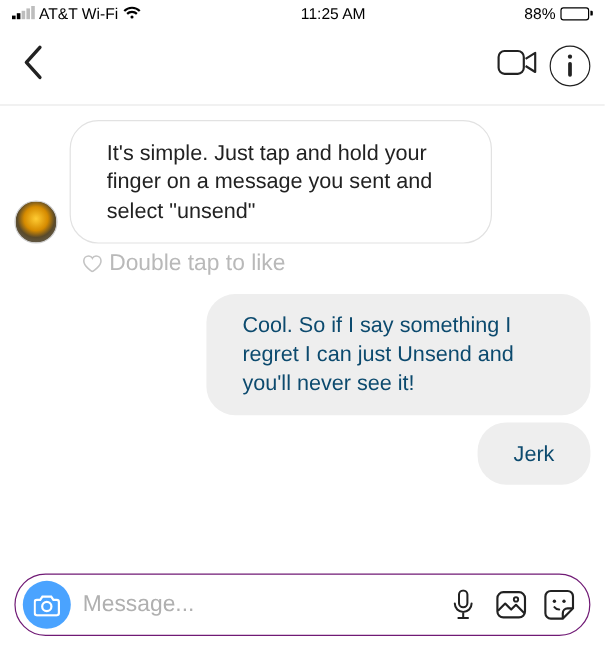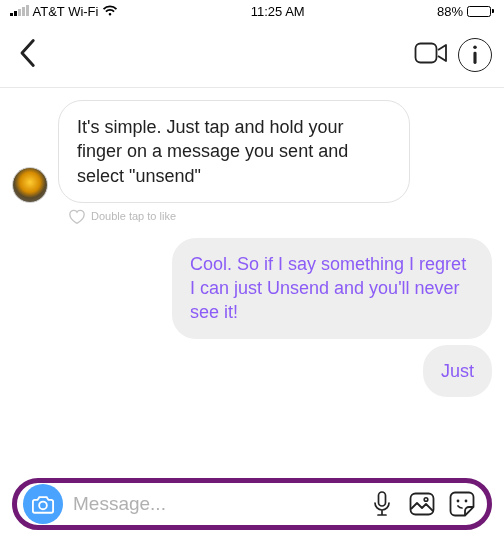--- a/index.html
+++ b/index.html
@@ -20,29 +20,29 @@
   .battery-tip { width:2px; height:4px; background:#000; border-radius:0 1px 1px 0; margin-left:1px; }
 
   .nav-bar { height: 66px; display: flex; align-items: center; justify-content: space-between; padding: 0 12px 0 16px; border-bottom: 1px solid #e8e8e8; }
   .nav-right { display: flex; align-items: center; gap: 10px; }
   .icon-circle { width: 34px; height: 34px; border: 1.7px solid #222; border-radius: 50%; display: flex; align-items: center; justify-content: center; }
 
   .messages { padding: 12px 12px 6px 12px; }
   .row { display: flex; margin-bottom: 6px; }
   .row.in { align-items: flex-end; }
   .avatar { width: 36px; height: 36px; border-radius: 50%; background: radial-gradient(circle at 50% 42%, #ffcc33 0%, #d68b00 38%, #5a4a2a 60%, #6c6c6c 100%); flex-shrink: 0; margin-right: 10px; border:1px solid #d0d0d0; }
-  .bubble { border-radius: 24px; padding: 14px 18px; font-size: 18px; line-height: 1.35; max-width: 352px; }
+  .bubble { border-radius: 24px; padding: 14px 30px; font-size: 18px; line-height: 1.35; max-width: 352px; }
   .bubble.incoming { background: #fff; border: 1px solid #e2e2e2; color: #222; }
-  .bubble.outgoing { background: #eee; color: #8b5cf6; }
+  .bubble.outgoing { background: #eee; color: #0c4a6e; }
   .row.out { justify-content: flex-end; }
   .row.out .bubble { margin-left: auto; }
-  .like-hint { display:flex; align-items:center; gap:6px; color:#b9b9b9; font-size:11px; margin-left: 56px; margin-top: 4px; margin-bottom: 14px; font-weight:500; }
+  .like-hint { display:flex; align-items:center; gap:6px; color:#b9b9b9; font-size:19px; margin-left: 56px; margin-top: 4px; margin-bottom: 14px; font-weight:500; }
 
   .composer-wrap { position:absolute; bottom:12px; left:0; right:0; padding: 0 12px; }
-  .composer { display:flex; align-items:center; height: 52px; border: 5px solid #701a75; border-radius: 26px; padding: 0 10px 0 6px; gap:10px; background:#fff; }
+  .composer { display:flex; align-items:center; height: 52px; border: 1px solid #701a75; border-radius: 26px; padding: 0 10px 0 6px; gap:10px; background:#fff; }
   .cam-btn { width:40px; height:40px; border-radius:50%; background:#4aa3ff; display:flex; align-items:center; justify-content:center; }
   .msg-input { flex:1; border:none; outline:none; font-size:19px; color:#b0b0b0; background:transparent; }
   .msg-input::placeholder { color:#b0b0b0; }
   .composer .tool { display:flex; align-items:center; justify-content:center; width:30px; }
 </style>
 </head>
 <body>
 
 <div class="status-bar">
   <div class="status-left">
@@ -98,21 +98,21 @@
   <div class="like-hint">
     <svg width="17" height="15" viewBox="0 0 20 18">
         <path d="M10 17s-8-5.1-8-10.4C2 3.7 4.2 1.6 6.9 1.6c1.6 0 3 .9 3.7 2.2.7-1.3 2.1-2.2 3.7-2.2 2.7 0 4.9 2.1 4.9 5 0 5.3-8.2 10.4-8.2 10.4z" stroke="#c4c4c4" stroke-width="1.6" fill="none"></path>
       </svg>
     <span>Double tap to like</span>
   </div>
   <div class="row out">
     <div class="bubble outgoing" style="max-width:320px">Cool. So if I say something I regret I can just Unsend and you'll never see it!</div>
   </div>
   <div class="row out" style="margin-top:4px">
-    <div class="bubble outgoing">Just</div>
+    <div class="bubble outgoing">Jerk</div>
   </div>
 </div>
 
 <div class="composer-wrap">
   <div class="composer">
     <div class="cam-btn">
       <svg width="22" height="19" viewBox="0 0 24 20">
           <path d="M3 5h3l2-3h8l2 3h3a2 2 0 012 2v10a2 2 0 01-2 2H3a2 2 0 01-2-2V7a2 2 0 012-2z" fill="none" stroke="#fff" stroke-width="2"></path>
           <circle cx="12" cy="11" r="4.2" fill="none" stroke="#fff" stroke-width="2"></circle>
         </svg>

